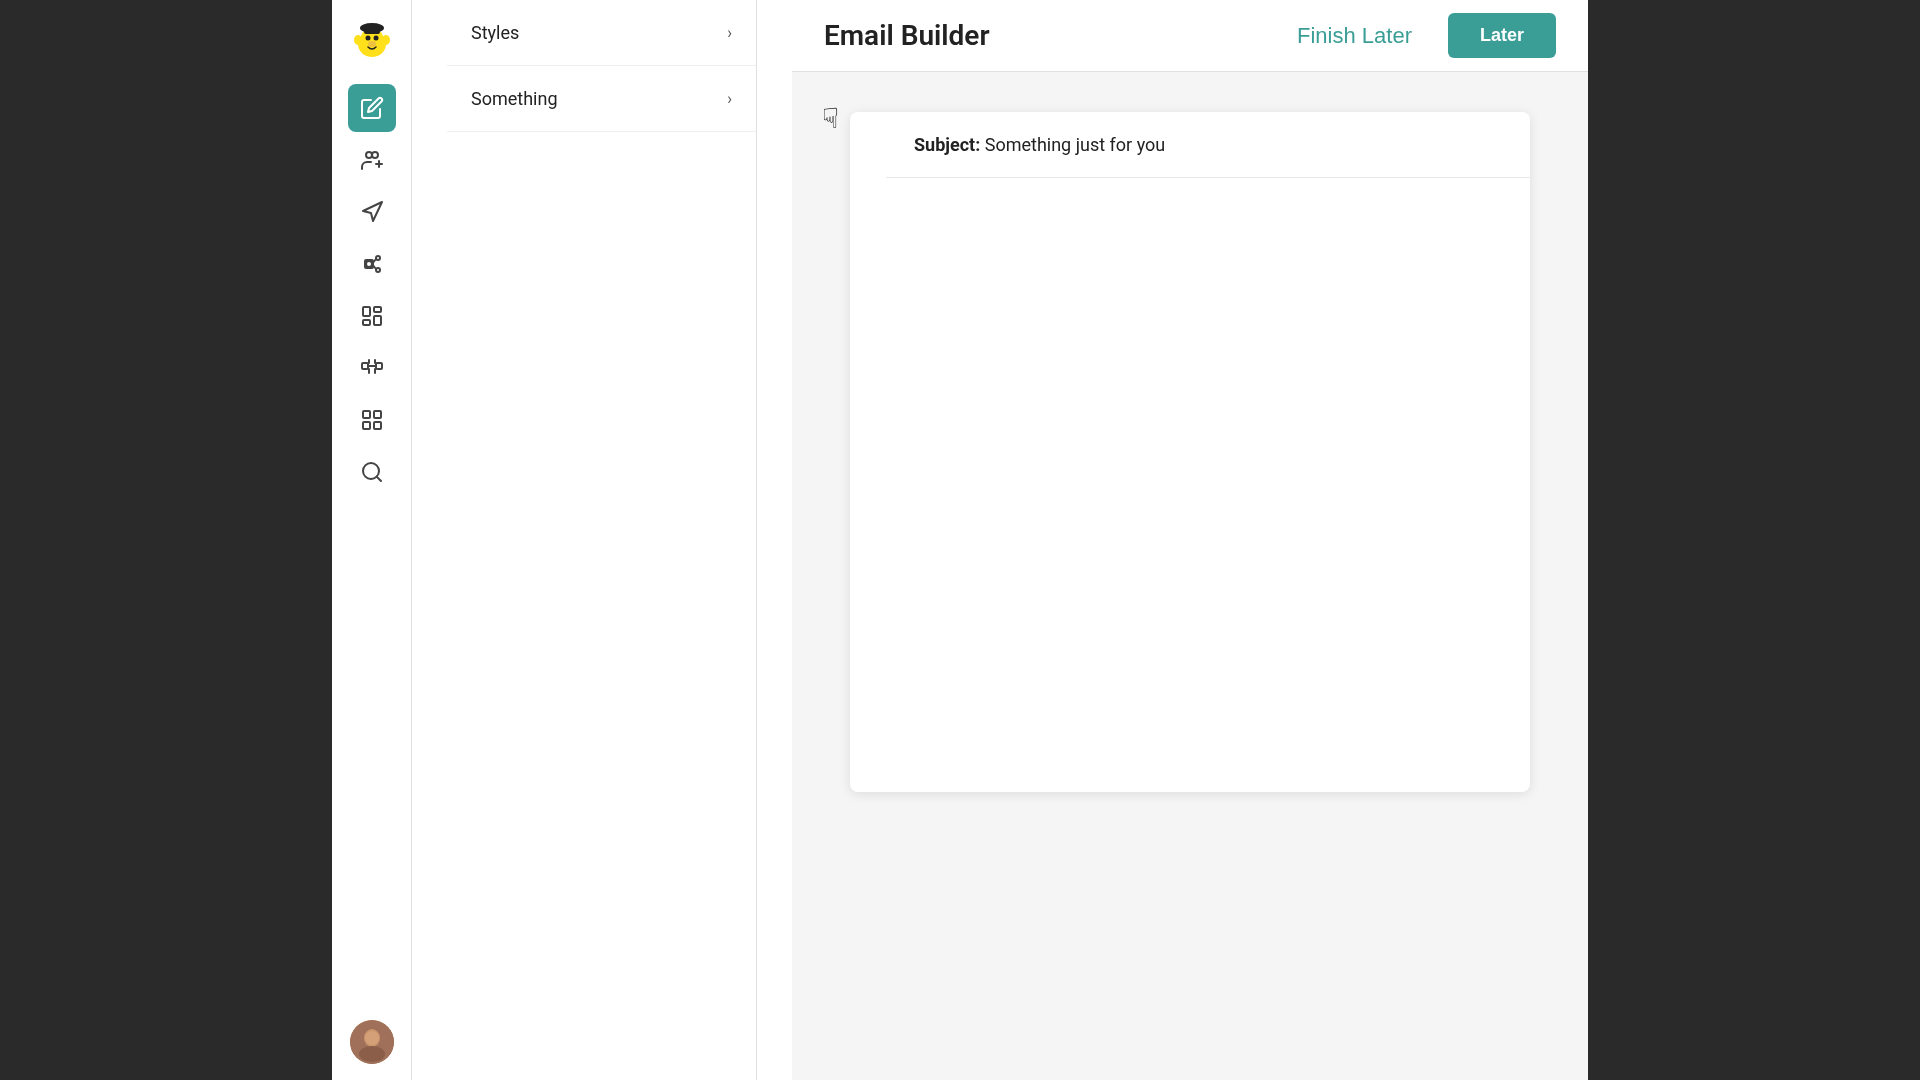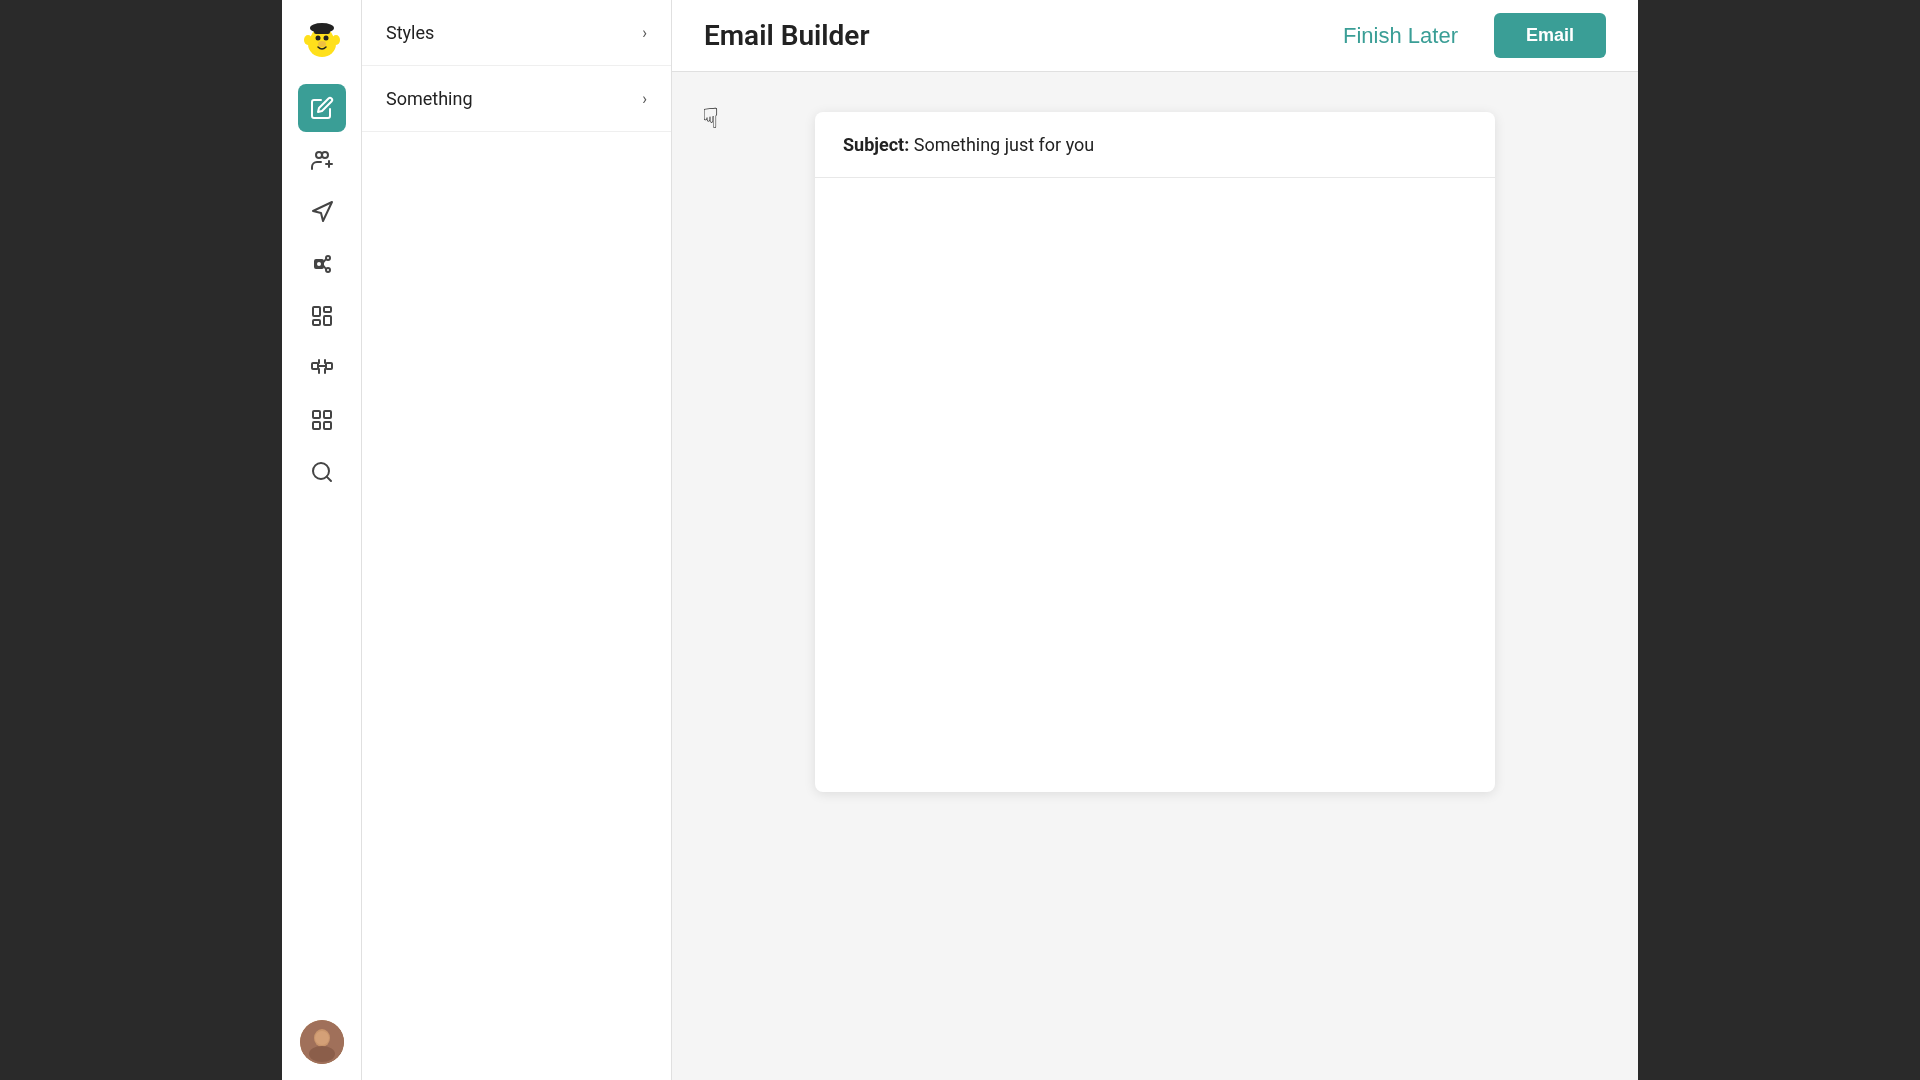--- a/index.html
+++ b/index.html
@@ -9,25 +9,26 @@
       width: 1920px;
       height: 1080px;
       overflow: hidden;
       display: flex;
       align-items: stretch;
     }
 
     
     .app-wrapper {
       display: flex;
-      width: 1356px;
+      width: 1256px;
       margin: 0 auto;
       height: 1080px;
       background: #fff;
       position: relative;
+      gap: 35px;
     }
 
     
     .icon-sidebar {
       width: 80px;
       background: #fff;
       border-right: 1px solid #e0e0e0;
       display: flex;
       flex-direction: column;
       align-items: center;
@@ -214,20 +215,21 @@
       width: 680px;
       min-height: 680px;
       overflow: hidden;
     }
 
     .email-subject-bar {
       padding: 22px 28px;
       border-bottom: 1px solid #e8e8e8;
       font-size: 18px;
       color: #222;
+      margin-left: 36px;
     }
 
     .email-subject-bar .subject-label {
       font-weight: 700;
     }
 
     .email-body {
       min-height: 500px;
       background: #fff;
     }
@@ -370,21 +372,21 @@
       <span class="chevron">›</span>
     </div>
   </div>
 
   <div class="main-area">
 
     <div class="top-header">
       <h1 class="app-title">Email Builder</h1>
       <div class="header-actions">
         <button class="finish-later-btn">Finish Later</button>
-        <button class="send-btn">Email</button>
+        <button class="send-btn">Later</button>
       </div>
     </div>
 
     <div class="content-area">
 
       <div class="cursor-hand">☟</div>
 
       <div class="email-preview">
         <div class="email-subject-bar">
           <span class="subject-label">Subject:</span>

